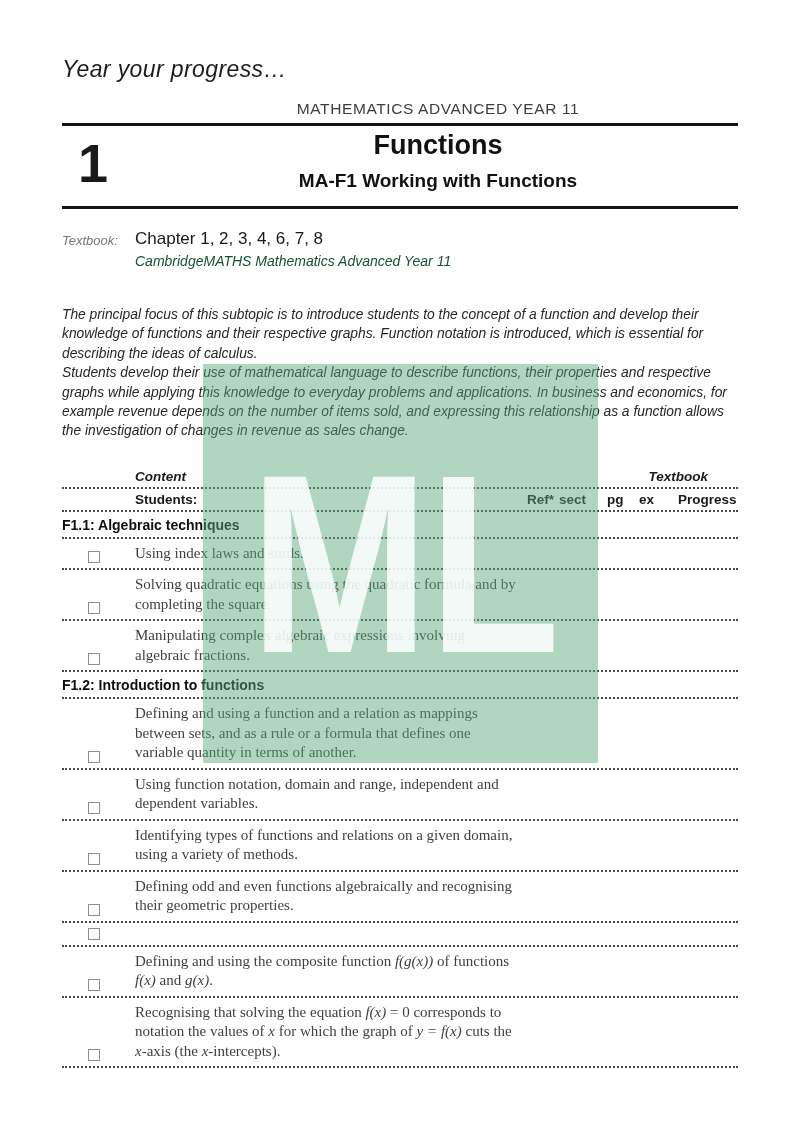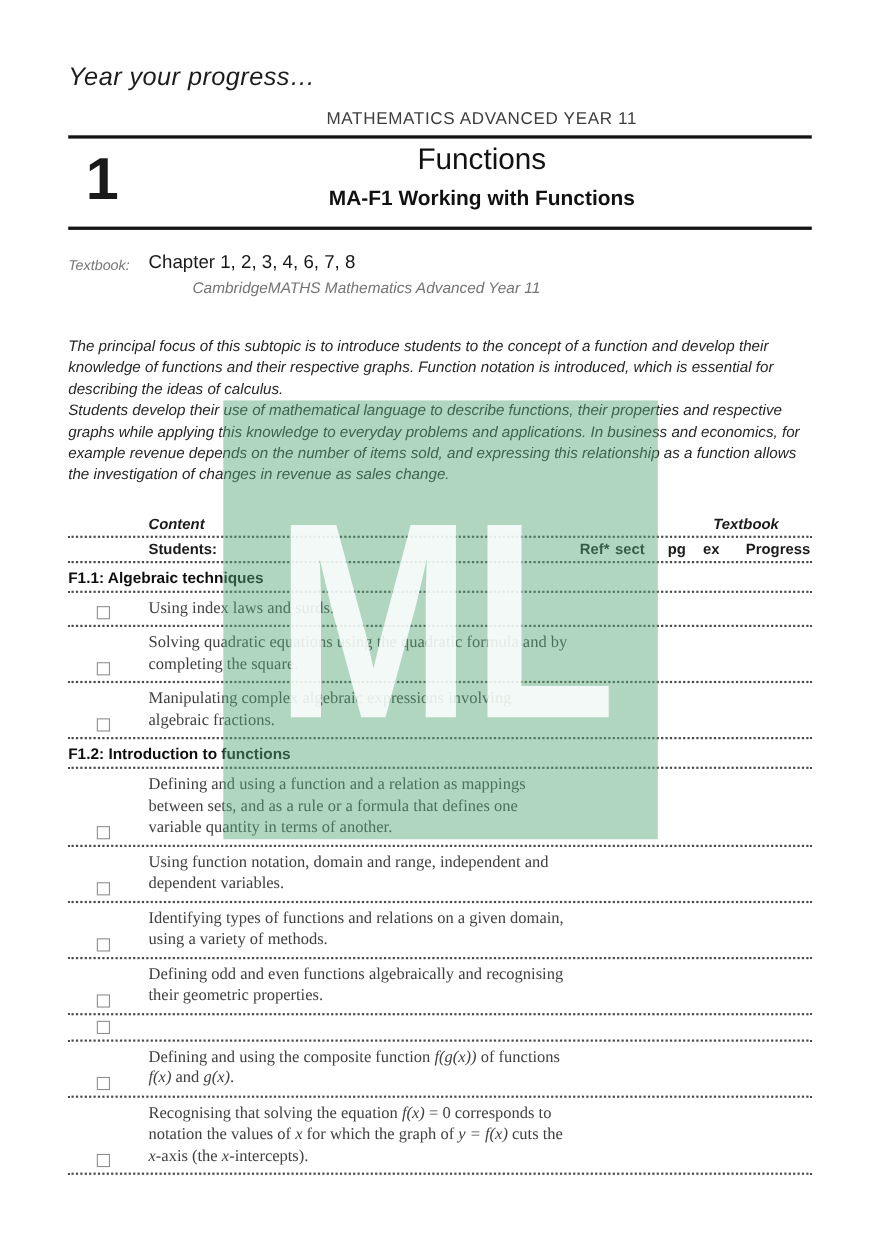--- a/index.html
+++ b/index.html
@@ -6,27 +6,27 @@
   html, body { width: 800px; height: 1130px; background: #ffffff; overflow: hidden; }
   body { font-family: "Liberation Sans", sans-serif; color: #1a1a1a; }
   .page { position: relative; width: 800px; height: 1130px; background: #fff; }
   .content { position: absolute; left: 62px; top: 0; width: 676px; }
 
   .tagline { margin-top: 56px; font-style: italic; font-size: 23px; letter-spacing: 0.4px; color: #1c1c1c; }
   .course-line { margin-top: 17px; text-align: center; padding-left: 76px; font-size: 15.5px; letter-spacing: 0.6px; color: #3d3d3d; }
   .rule { border-top: 3px solid #141414; margin-top: 5px; }
   .title-block { position: relative; padding: 2px 0 9px 0; }
   .chapter-num { position: absolute; left: 16px; top: 10px; font-size: 54px; font-weight: bold; line-height: 1; color: #1a1a1a; }
-  .main-title { text-align: center; padding-left: 76px; font-size: 27px; font-weight: normal; margin-top: 2px; color: #111; }
+  .main-title { text-align: center; padding-left: 76px; font-size: 27px; font-weight: bold; margin-top: 2px; color: #111; }
   .sub-title { text-align: center; padding-left: 76px; font-size: 19px; font-weight: bold; margin-top: 9px; color: #111; }
 
   .textbook-row { margin-top: 20px; display: flex; }
   .tb-label { width: 73px; flex: none; font-style: italic; font-size: 13px; color: #767676; padding-top: 4px; }
   .tb-chapters { font-size: 17px; color: #181818; }
-  .tb-book { font-style: italic; font-size: 14px; color: #737373; margin-top: 4px; margin-left: 40px; }
+  .tb-book { font-style: italic; font-size: 14px; color: #14532d; margin-top: 4px; }
 
   .intro { margin-top: 36px; font-style: italic; font-size: 13.8px; line-height: 19.4px; color: #262626; }
 
   .checklist { margin-top: 26px; font-size: 13.5px; }
   .hdr-row1 { position: relative; height: 20px; font-weight: bold; font-style: italic; font-size: 13.5px; }
   .content-label { position: absolute; left: 73px; top: 2px; }
   .textbook-label { position: absolute; left: 521px; top: 2px; width: 125px; text-align: right; }
   .hdr-row2 { position: relative; height: 21px; font-weight: bold; font-size: 13.5px; }
   .students-label { position: absolute; left: 73px; top: 3px; }
   .col-ref { position: absolute; left: 465px; top: 3px; }

